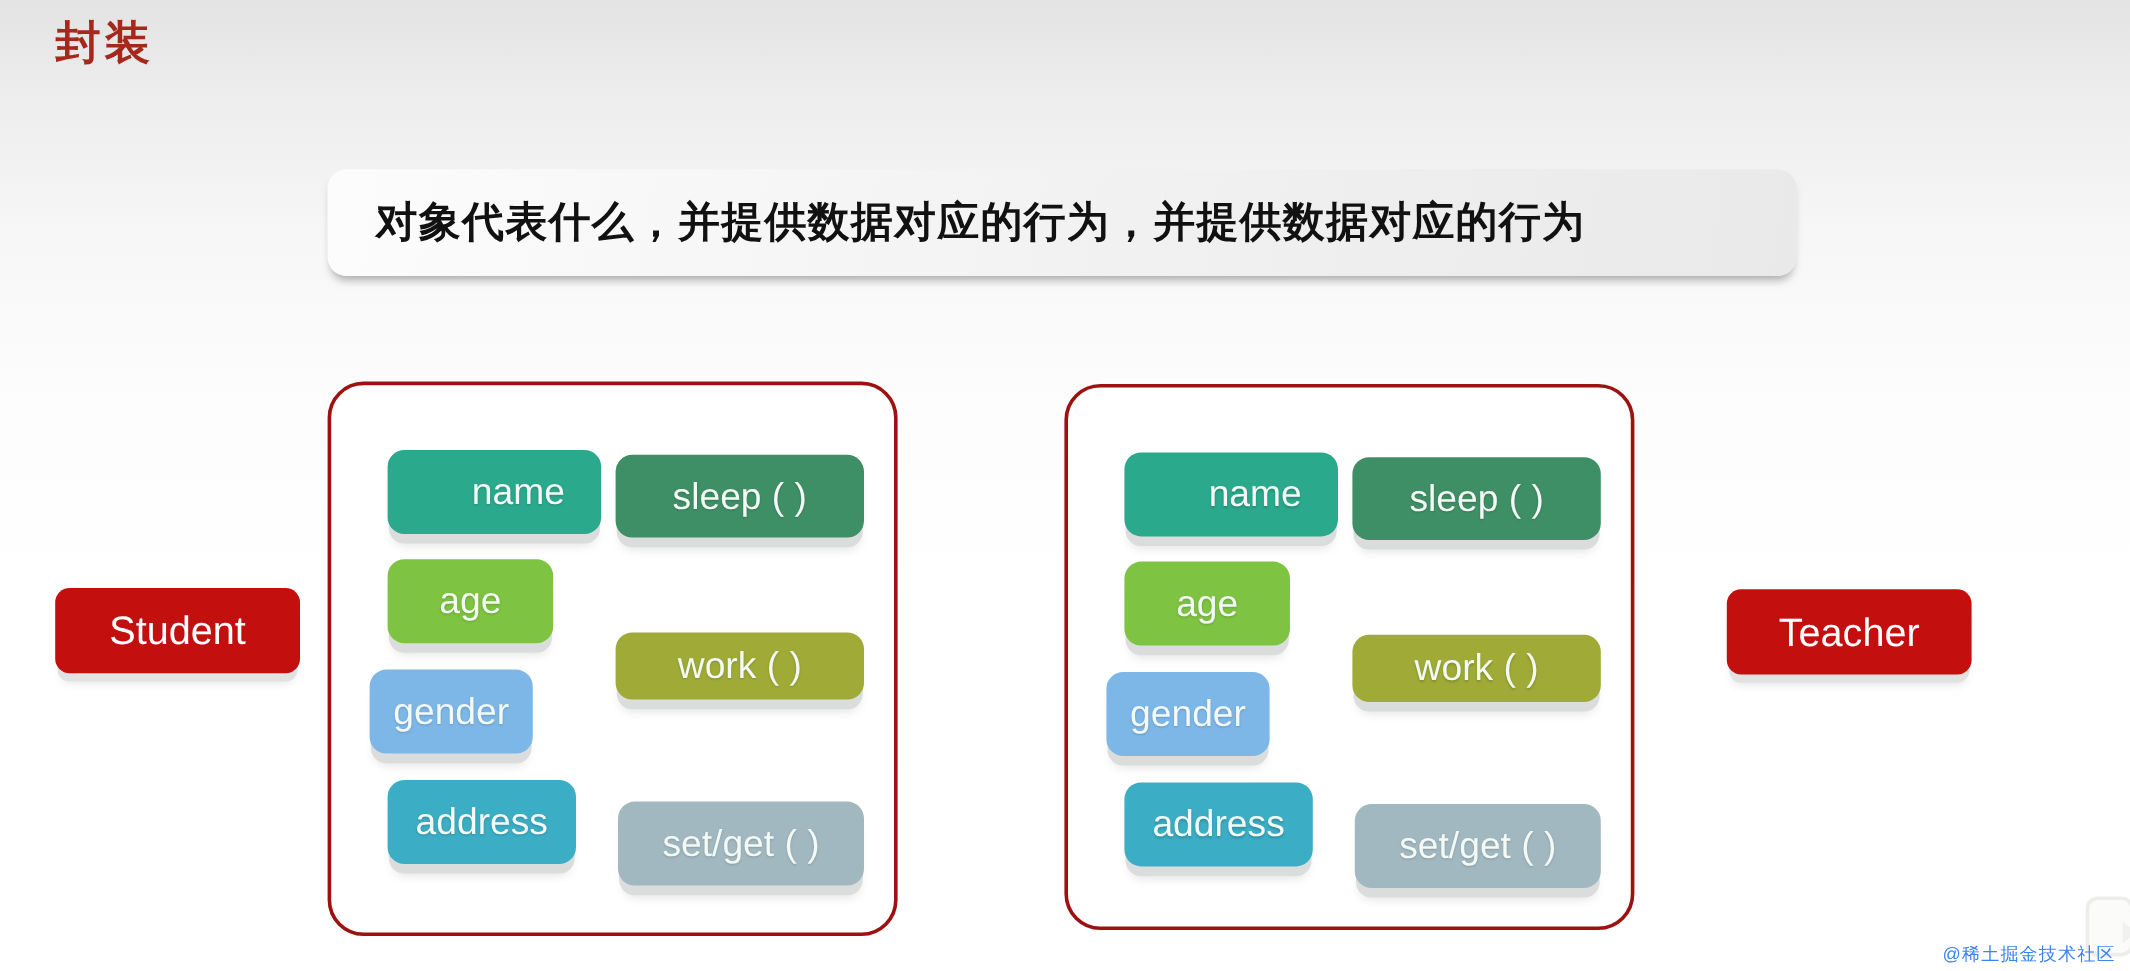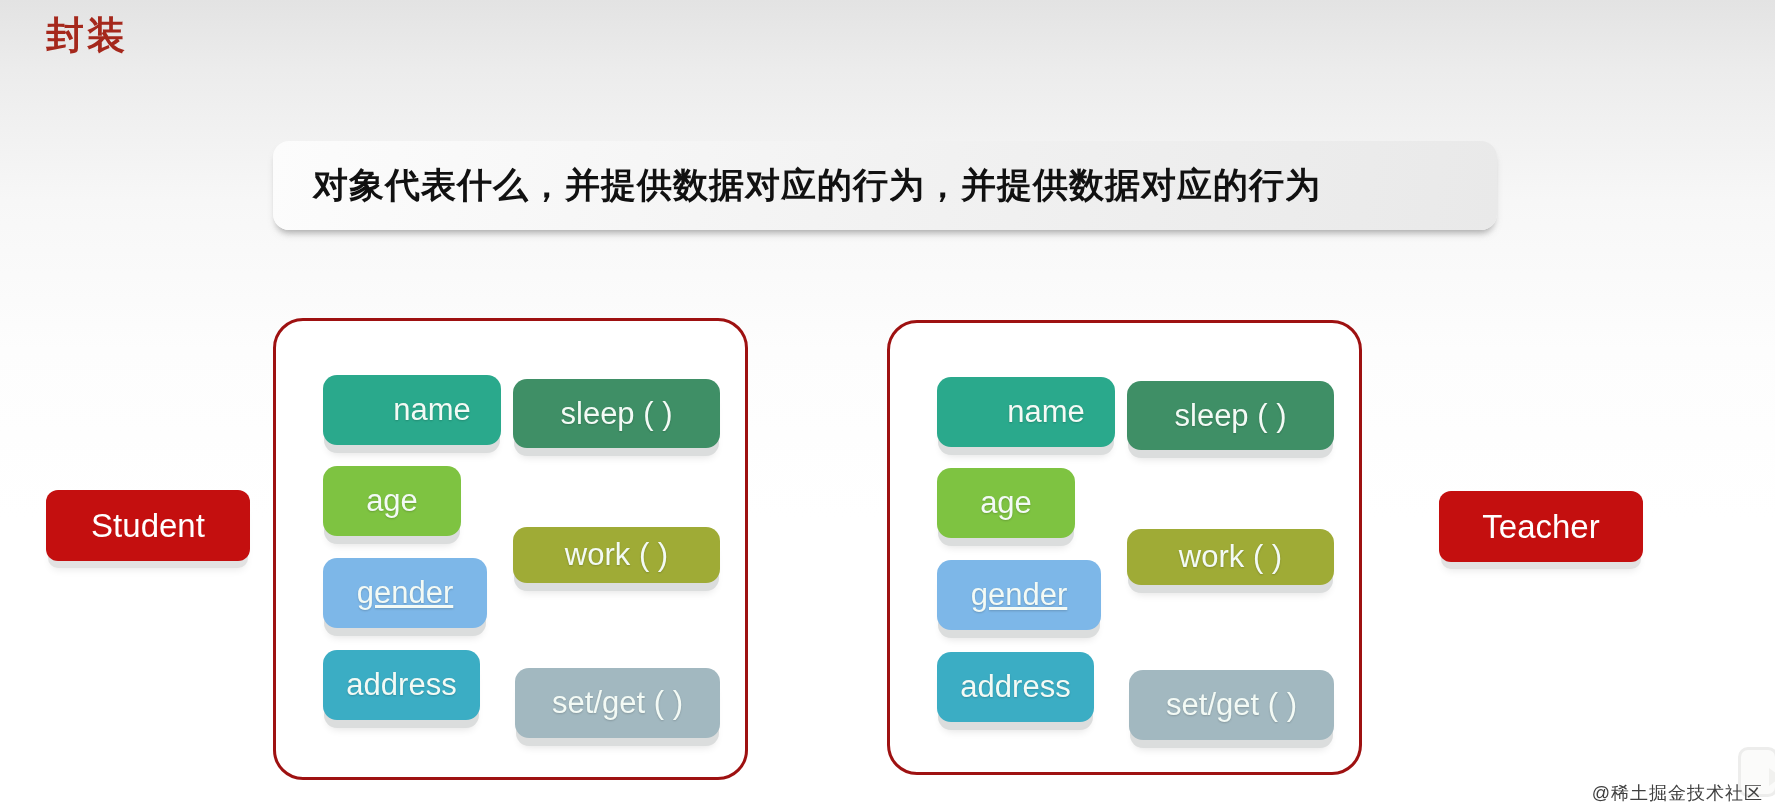--- a/index.html
+++ b/index.html
@@ -34,21 +34,21 @@
   .box-right{left:887px;top:320px;height:455px;}
   .pill{
     position:absolute;height:70px;border-radius:14px;
     color:#f3faf5;font-size:31px;
     display:flex;align-items:center;justify-content:center;
     text-shadow:0 1px 2px rgba(0,0,0,0.18);white-space:nowrap;
     box-shadow:0 9px 0 -1px #dbdddd,0 14px 9px -5px rgba(0,0,0,0.12);
   }
   .a1{left:47px;top:54px;width:138px;}
   .a2{left:47px;top:145px;width:138px;}
-  .a3{left:47px;top:237px;width:164px;text-decoration:underline;}
+  .a3{left:32px;top:237px;width:136px;}
   .a4{left:47px;top:329px;width:157px;}
   .m1{left:237px;top:58px;width:207px;height:69px;}
   .m2{left:237px;top:206px;width:207px;height:56px;}
   .m3{left:239px;top:347px;width:205px;}
   .c-name{background:var(--pill-name,#2aa98c);padding-left:40px;}
   .c-age{background:var(--pill-age,#7ec341);}
   .c-gender{background:var(--pill-gender,#7db7e8);}
   .c-address{background:var(--pill-address,#3badc4);text-align:center;}
   .c-sleep{background:var(--pill-sleep,#3f8f66);}
   .c-work{background:var(--pill-work,#9fab36);}
@@ -58,21 +58,21 @@
     background:var(--class-label-red,#c40f0f);
     border-radius:12px;color:#ffffff;font-size:33px;
     display:flex;align-items:center;justify-content:center;
     box-shadow:0 9px 0 -2px #e2e2e2,0 13px 8px -5px rgba(0,0,0,0.10);
     margin-left:12px;
   }
   .label-student{left:34px;top:490px;}
   .label-teacher{left:1427px;top:491px;}
   .watermark{
     position:absolute;right:12px;bottom:4px;
-    color:#404040;font-size:18px;letter-spacing:1px;
+    color:#3b82f6;font-size:15px;letter-spacing:1px;
   }
   .wm-logo{
     position:absolute;left:1738px;top:747px;width:40px;height:50px;
     border:3px solid #ededec;border-radius:10px;background:#fbfbfa;
     box-sizing:border-box;
   }
   .wm-logo:after{
     content:"";position:absolute;right:-6px;top:18px;
     width:0;height:0;border-style:solid;
     border-width:9px 0 9px 12px;border-color:transparent transparent transparent #f1f1ef;

